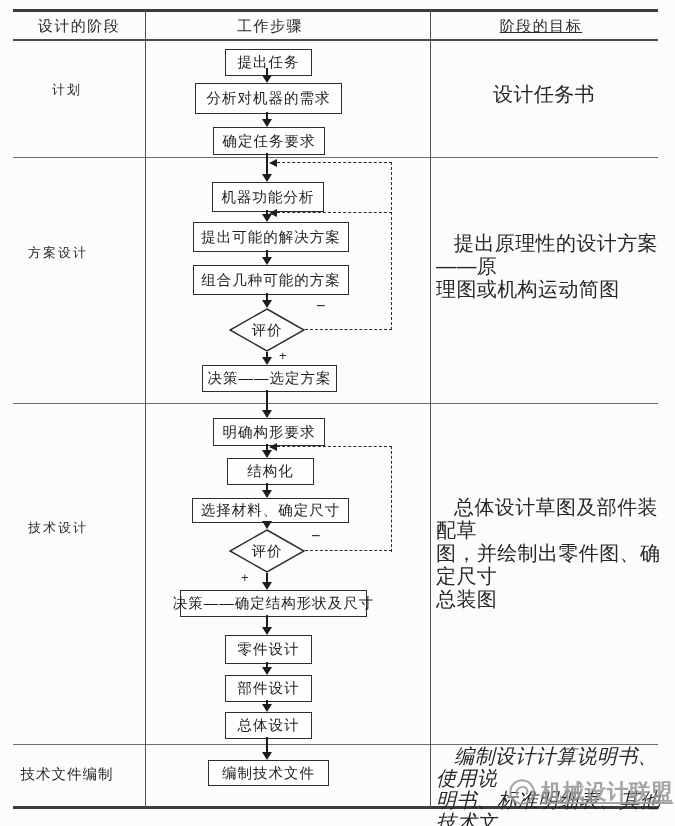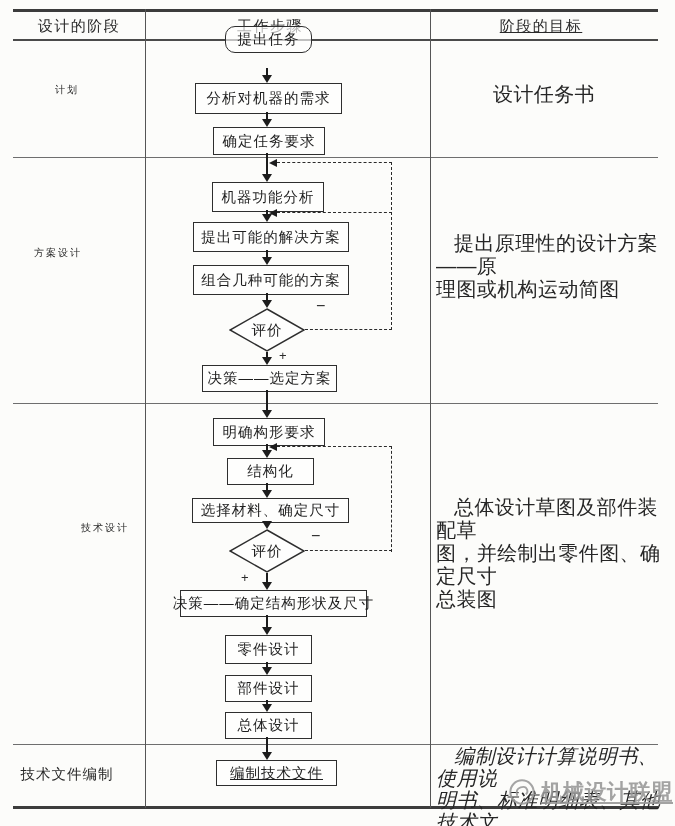--- a/index.html
+++ b/index.html
@@ -9,21 +9,21 @@
     font-family:"Liberation Sans","DejaVu Sans",sans-serif;
     color:#232323;
   }
   
   .hrule{position:absolute;left:13px;width:645px;background:#4a4a4a;}
   .vrule{position:absolute;width:1.2px;background:#555;}
   
   .hdr{position:absolute;transform:translate(-50%,0);white-space:nowrap;
        font-size:15px;letter-spacing:1.5px;color:#2a2a2a;}
   .phase{position:absolute;transform:translate(-50%,-50%);white-space:nowrap;
-       font-size:10px;letter-spacing:2px;color:#2a2a2a;}
+       font-size:13px;letter-spacing:2px;color:#2a2a2a;}
   .goal{position:absolute;left:436px;width:230px;font-size:20px;line-height:23px;
        color:#262626;text-indent:18px;white-space:pre-line;letter-spacing:.4px;}
   .goal-center{text-indent:0;text-align:center;left:430px;width:228px;white-space:nowrap;}
   
   .fbox{position:absolute;border:1.4px solid #2e2e2e;background:rgba(255,255,255,.65);
        display:flex;align-items:center;justify-content:center;
        font-size:14.5px;letter-spacing:1px;color:#1f1f1f;white-space:nowrap;}
   .flowline{position:absolute;left:266px;width:1.6px;background:#1c1c1c;}
   .tri-down{position:absolute;left:262px;width:0;height:0;
        border-left:5px solid transparent;border-right:5px solid transparent;
@@ -58,34 +58,34 @@
   <div class="hrule" style="top:806px;height:3px;background:#3c3c3c;"></div>
   <div class="vrule" style="left:145px;top:9px;height:799px;"></div>
   <div class="vrule" style="left:430px;top:9px;height:799px;"></div>
 
   <div class="hdr" style="left:79px;top:17px;">设计的阶段</div>
   <div class="hdr" style="left:270px;top:17px;">工作步骤</div>
   <div class="hdr" style="left:541px;top:17px;text-decoration:underline;">阶段的目标</div>
 
   <div class="phase" style="left:67px;top:90px;">计划</div>
   <div class="phase" style="left:58px;top:253px;">方案设计</div>
-  <div class="phase" style="left:58px;top:528px;margin-left:47px;">技术设计</div>
+  <div class="phase" style="left:58px;top:528px;">技术设计</div>
   <div class="phase" style="left:67px;top:774px;font-size:14.5px;letter-spacing:1px;">技术文件编制</div>
 
   <div class="goal goal-center" style="top:83px;">设计任务书</div>
   <div class="goal" style="top:216px;margin-top:16px;">提出原理性的设计方案——原
 理图或机构运动简图</div>
   <div class="goal" style="top:496px;">总体设计草图及部件装配草
 图，并绘制出零件图、确定尺寸
 总装图</div>
   <div class="goal" style="top:745px;line-height:22px;font-style:italic;">编制设计计算说明书、使用说
 明书、标准明细表、其他技术文
 件等</div>
 
-  <div class="fbox" style="left:225px;top:26px;width:85px;height:25px;border-radius:10px;">提出任务</div>
+  <div class="fbox" style="left:225px;top:49px;width:85px;height:25px;">提出任务</div>
   <div class="fbox" style="left:195px;top:83px;width:145px;height:29px;">分析对机器的需求</div>
   <div class="fbox" style="left:213px;top:127px;width:110px;height:26px;">确定任务要求</div>
 
   <div class="fbox" style="left:212px;top:182px;width:110px;height:28px;">机器功能分析</div>
   <div class="fbox" style="left:193px;top:222px;width:154px;height:28px;">提出可能的解决方案</div>
   <div class="fbox" style="left:193px;top:265px;width:154px;height:28px;">组合几种可能的方案</div>
   <div class="diamond" style="left:229px;top:308px;">
     <svg width="76" height="44" viewBox="0 0 76 44">
       <polygon points="38,1 75,22 38,43 1,22" fill="rgba(255,255,255,.65)" stroke="#2e2e2e" stroke-width="1.5"></polygon>
     </svg>
@@ -100,21 +100,21 @@
     <svg width="76" height="44" viewBox="0 0 76 44">
       <polygon points="38,1 75,22 38,43 1,22" fill="rgba(255,255,255,.65)" stroke="#2e2e2e" stroke-width="1.5"></polygon>
     </svg>
     <div class="dlabel">评价</div>
   </div>
   <div class="fbox" style="left:180px;top:590px;width:185px;height:25px;">决策——确定结构形状及尺寸</div>
   <div class="fbox" style="left:225px;top:635px;width:85px;height:27px;">零件设计</div>
   <div class="fbox" style="left:225px;top:675px;width:85px;height:25px;">部件设计</div>
   <div class="fbox" style="left:225px;top:712px;width:85px;height:25px;">总体设计</div>
 
-  <div class="fbox" style="left:216px;top:760px;width:119px;height:24px;text-decoration:underline;">编制技术文件</div>
+  <div class="fbox" style="left:208px;top:760px;width:119px;height:24px;">编制技术文件</div>
 
   <div class="flowline" style="top:68px;height:7px;"></div>
     <div class="tri-down" style="top:74.5px;"></div>
   <div class="flowline" style="top:112px;height:7px;"></div>
     <div class="tri-down" style="top:118.5px;"></div>
   <div class="flowline" style="top:153px;height:21px;"></div>
     <div class="tri-down" style="top:173.5px;"></div>
   <div class="flowline" style="top:210px;height:4px;"></div>
     <div class="tri-down" style="top:213.5px;"></div>
   <div class="flowline" style="top:250px;height:7px;"></div>

